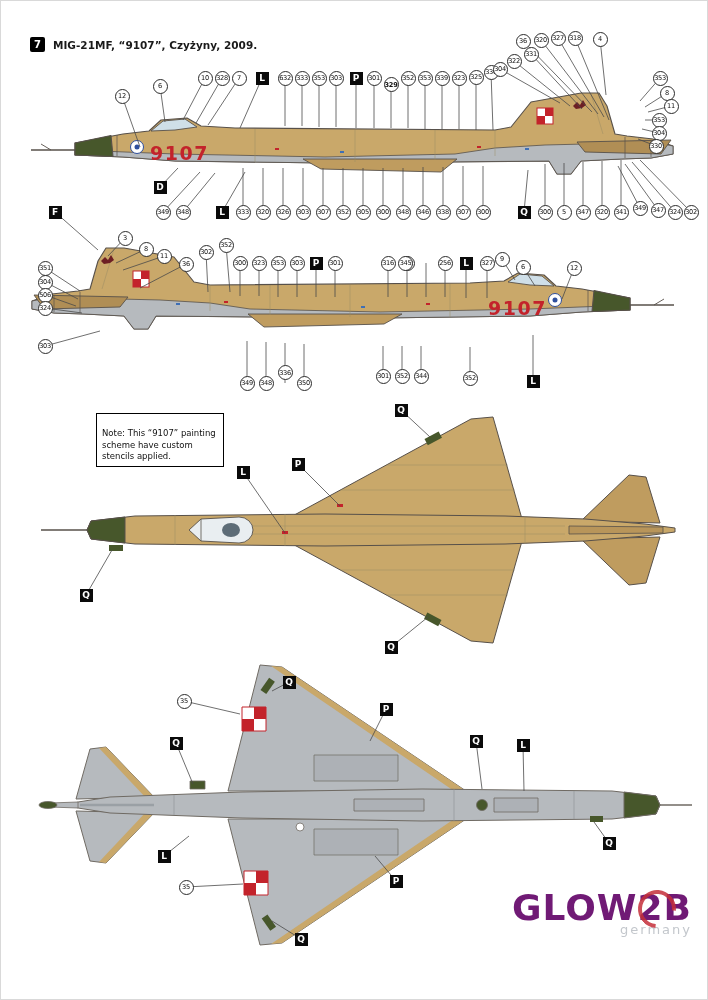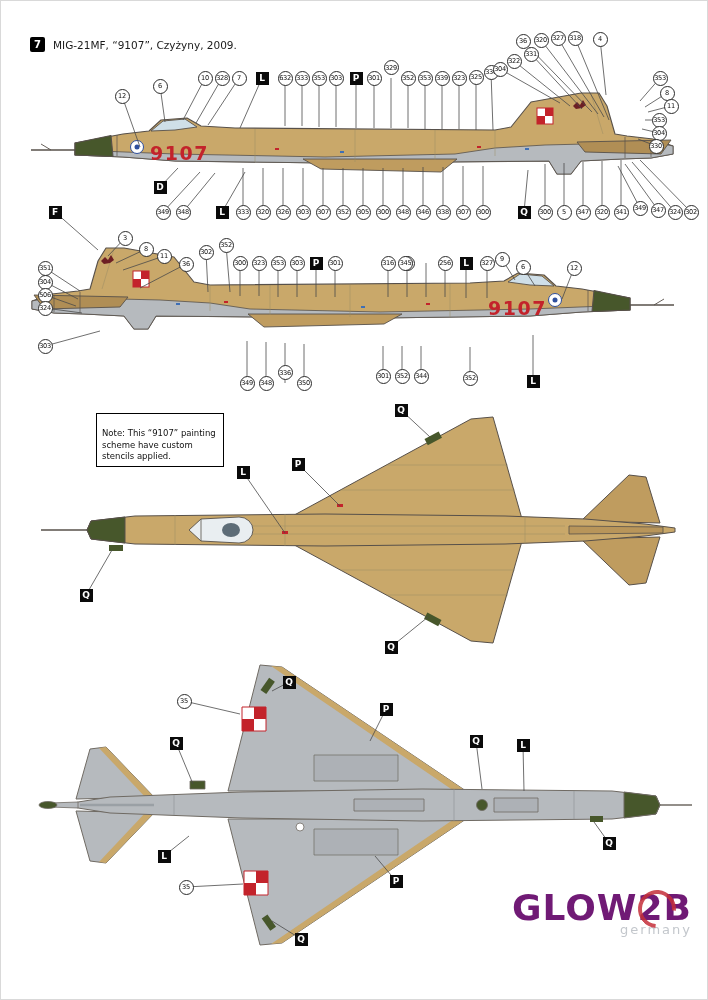--- a/index.html
+++ b/index.html
@@ -10,21 +10,21 @@
   #leader-lines line{stroke:#4a4a4a;stroke-width:0.8;}
   #callout-layer{position:absolute;inset:0;z-index:5;pointer-events:none;}
   .callout-circle{position:absolute;width:15px;height:15px;box-sizing:border-box;border:1px solid #2b2b2b;
         border-radius:50%;background:#fff;display:flex;align-items:center;justify-content:center;
         font-size:6.6px;letter-spacing:-0.3px;color:#111;}
   .marker-box{position:absolute;width:13px;height:13px;box-sizing:border-box;background:#0a0a0a;color:#fff;
         display:flex;align-items:center;justify-content:center;font-size:9px;font-weight:bold;}
   #header{position:absolute;left:30px;top:37px;display:flex;align-items:center;gap:8px;z-index:4;}
   #badge{width:15px;height:15px;background:#000;color:#fff;font-size:10px;font-weight:bold;
         display:flex;align-items:center;justify-content:center;border-radius:2px;}
-  #title{font-size:10.5px;font-weight:normal;color:#1a1a1a;}
+  #title{font-size:10.5px;font-weight:bold;color:#1a1a1a;}
   #notebox{position:absolute;left:96px;top:413px;width:116px;border:1px solid #000;background:#fff;
         padding:3px 5px;font-size:8.5px;line-height:1.35;color:#111;white-space:pre-line;z-index:4;}
   #watermark{position:absolute;right:16px;top:891px;text-align:right;z-index:6;color:#c3c7cc;}
   .wm-line1{font-size:21px;letter-spacing:1px;}
   .wm-brand{font-size:36px;font-weight:bold;color:#701a75;line-height:0.95;position:relative;letter-spacing:1px;display:inline-block;}
   .wm-swoosh{position:absolute;right:16px;top:-1px;width:30px;height:30px;border:4px solid #c5303a;
         border-radius:50%;border-bottom-color:transparent;transform:rotate(-40deg);opacity:0.85;}
   .wm-country{font-size:13px;letter-spacing:2px;margin-top:-3px;}
 </style>
 </head>
@@ -292,21 +292,21 @@
       <div class="callout-circle" style="left: 114.5px; top: 88.5px;">12</div>
       <div class="callout-circle" style="left: 152.5px; top: 78.5px;">6</div>
       <div class="callout-circle" style="left: 197.5px; top: 70.5px;">10</div>
       <div class="callout-circle" style="left: 214.5px; top: 70.5px;">328</div>
       <div class="callout-circle" style="left: 231.5px; top: 70.5px;">7</div>
       <div class="callout-circle" style="left: 277.5px; top: 70.5px;">632</div>
       <div class="callout-circle" style="left: 294.5px; top: 70.5px;">333</div>
       <div class="callout-circle" style="left: 311.5px; top: 70.5px;">353</div>
       <div class="callout-circle" style="left: 328.5px; top: 70.5px;">303</div>
       <div class="callout-circle" style="left: 366.5px; top: 70.5px;">301</div>
-      <div class="callout-circle" style="left: 383.5px; top: 60px;">329</div>
+      <div class="callout-circle" style="left: 383.5px; top: 77px; font-weight: bold;">329</div>
       <div class="callout-circle" style="left: 400.5px; top: 70.5px;">352</div>
       <div class="callout-circle" style="left: 417.5px; top: 70.5px;">353</div>
       <div class="callout-circle" style="left: 434.5px; top: 70.5px;">339</div>
       <div class="callout-circle" style="left: 451.5px; top: 70.5px;">323</div>
       <div class="callout-circle" style="left: 468.5px; top: 69.5px;">325</div>
       <div class="callout-circle" style="left: 483.5px; top: 64.5px;">330</div>
       <div class="callout-circle" style="left: 492.5px; top: 61.5px;">304</div>
       <div class="callout-circle" style="left: 506.5px; top: 53.5px;">322</div>
       <div class="callout-circle" style="left: 523.5px; top: 46.5px;">331</div>
       <div class="callout-circle" style="left: 515.5px; top: 33.5px;">36</div>

